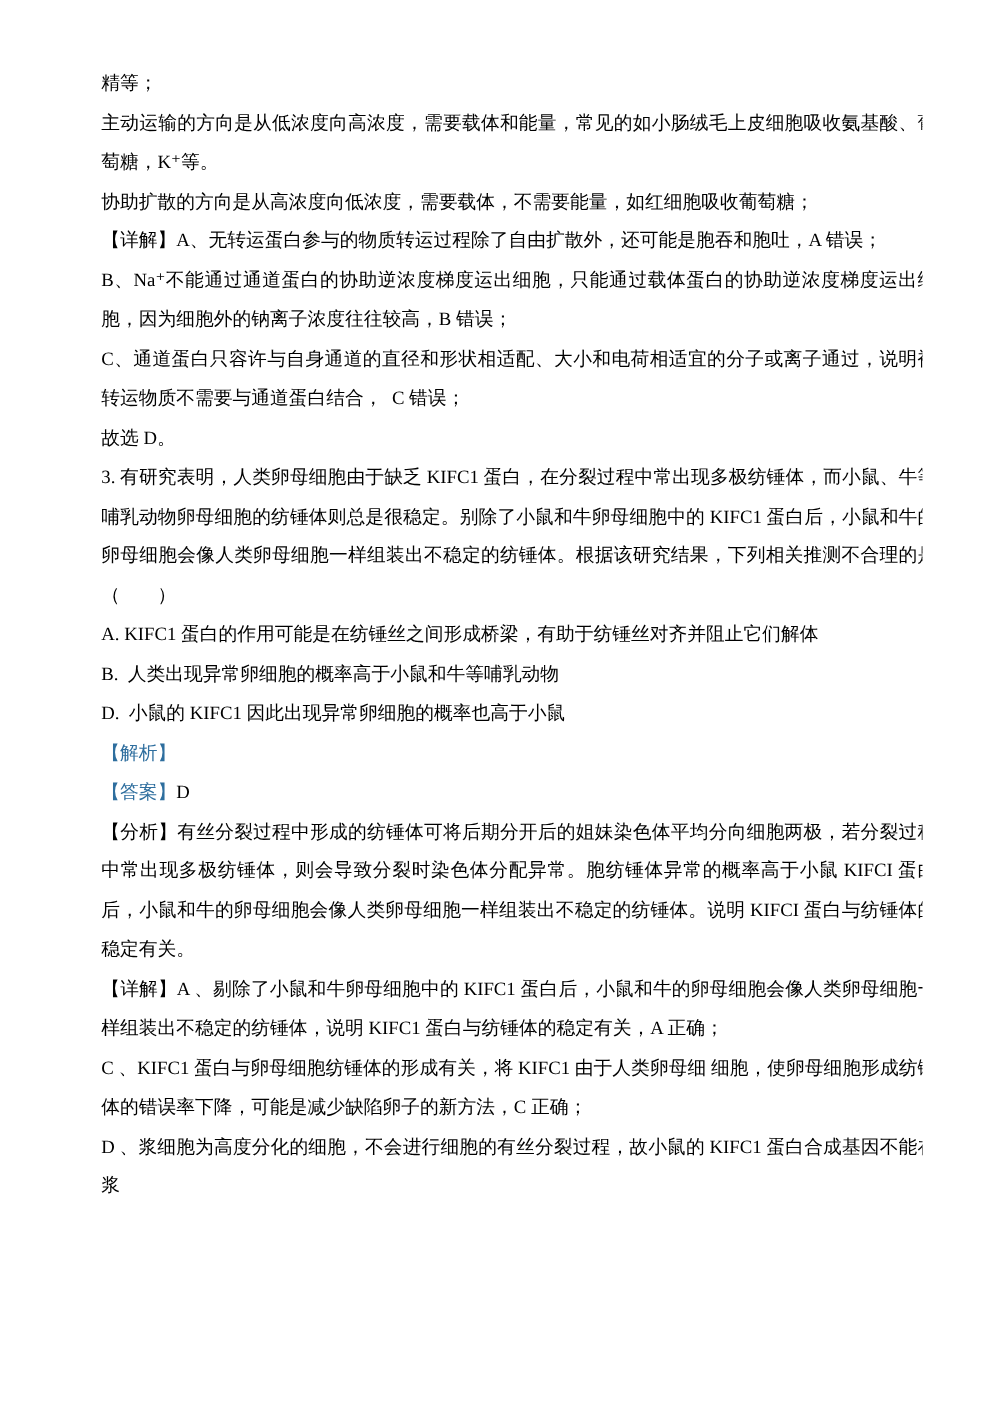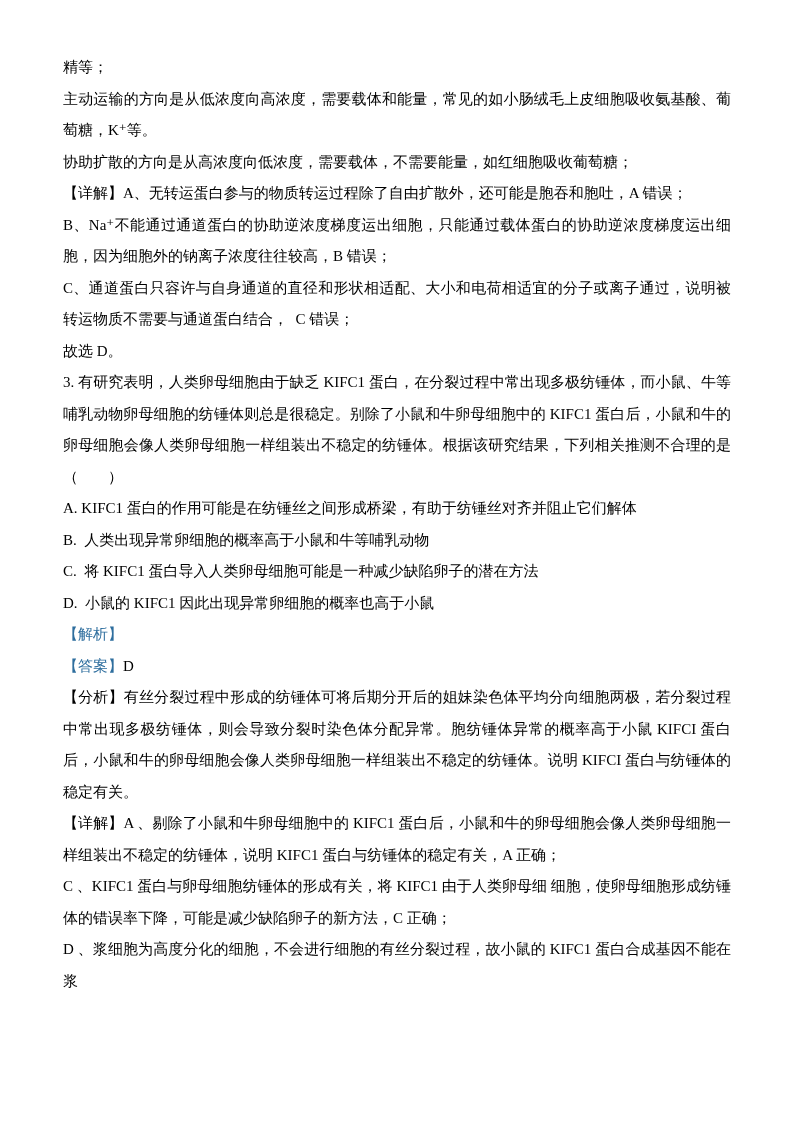--- a/index.html
+++ b/index.html
@@ -6,21 +6,21 @@
     margin: 0;
     padding: 0;
     background: #ffffff;
   }
   .page {
     position: relative;
     width: 738px;
     height: 1123px;
     background: #ffffff;
     box-sizing: border-box;
-    padding: 52px 63px 0 63px;
+    padding: 52px 63px 0 81px;
     overflow: hidden;
   }
   .doc {
     width: 668px;
   }
   .para {
     margin: 0;
     font-family: "Liberation Serif", "DejaVu Serif", serif;
     font-size: 15px;
     line-height: 31.5px;
@@ -41,21 +41,20 @@
       <p class="para"><span>精等；</span></p>
       <p class="para"><span>主动运输的方向是从低浓度向高浓度，需要载体和能量，常见的如小肠绒毛上皮细胞吸收氨基酸、葡萄糖，K⁺等。</span></p>
       <p class="para"><span>协助扩散的方向是从高浓度向低浓度，需要载体，不需要能量，如红细胞吸收葡萄糖；</span></p>
       <p class="para"><span>【详解】A、无转运蛋白参与的物质转运过程除了自由扩散外，还可能是胞吞和胞吐，A 错误；</span></p>
       <p class="para"><span>B、Na⁺不能通过通道蛋白的协助逆浓度梯度运出细胞，只能通过载体蛋白的协助逆浓度梯度运出细胞，因为细胞外的钠离子浓度往往较高，B 错误；</span></p>
       <p class="para"><span>C、通道蛋白只容许与自身通道的直径和形状相适配、大小和电荷相适宜的分子或离子通过，说明被转运物质不需要与通道蛋白结合，  C 错误；</span></p>
       <p class="para"><span>故选 D。</span></p>
       <p class="para"><span>3. 有研究表明，人类卵母细胞由于缺乏 KIFC1 蛋白，在分裂过程中常出现多极纺锤体，而小鼠、牛等哺乳动物卵母细胞的纺锤体则总是很稳定。别除了小鼠和牛卵母细胞中的 KIFC1 蛋白后，小鼠和牛的卵母细胞会像人类卵母细胞一样组装出不稳定的纺锤体。根据该研究结果，下列相关推测不合理的是（　　）</span></p>
       <p class="para"><span>A. KIFC1 蛋白的作用可能是在纺锤丝之间形成桥梁，有助于纺锤丝对齐并阻止它们解体</span></p>
       <p class="para"><span>B.  人类出现异常卵细胞的概率高于小鼠和牛等哺乳动物</span></p>
-      <p class="para"><span>C.  将 KIFC1 蛋白导入人类卵母细胞可能是一种减少缺陷卵子的潜在方法</span></p>
       <p class="para"><span>D.  小鼠的 KIFC1 因此出现异常卵细胞的概率也高于小鼠</span></p>
       <p class="para"><span class="accent">【解析】</span></p>
       <p class="para"><span class="accent">【答案】</span><span>D</span></p>
       <p class="para"><span>【分析】有丝分裂过程中形成的纺锤体可将后期分开后的姐妹染色体平均分向细胞两极，若分裂过程中常出现多极纺锤体，则会导致分裂时染色体分配异常。胞纺锤体异常的概率高于小鼠 KIFCI 蛋白后，小鼠和牛的卵母细胞会像人类卵母细胞一样组装出不稳定的纺锤体。说明 KIFCI 蛋白与纺锤体的稳定有关。</span></p>
       <p class="para"><span>【详解】A 、剔除了小鼠和牛卵母细胞中的 KIFC1 蛋白后，小鼠和牛的卵母细胞会像人类卵母细胞一样组装出不稳定的纺锤体，说明 KIFC1 蛋白与纺锤体的稳定有关，A 正确；</span></p>
       <p class="para"><span>C 、KIFC1 蛋白与卵母细胞纺锤体的形成有关，将 KIFC1 由于人类卵母细 细胞，使卵母细胞形成纺锤体的错误率下降，可能是减少缺陷卵子的新方法，C 正确；</span></p>
       <p class="para"><span>D 、浆细胞为高度分化的细胞，不会进行细胞的有丝分裂过程，故小鼠的 KIFC1 蛋白合成基因不能在浆</span></p>
     </div>
 </div>
 

